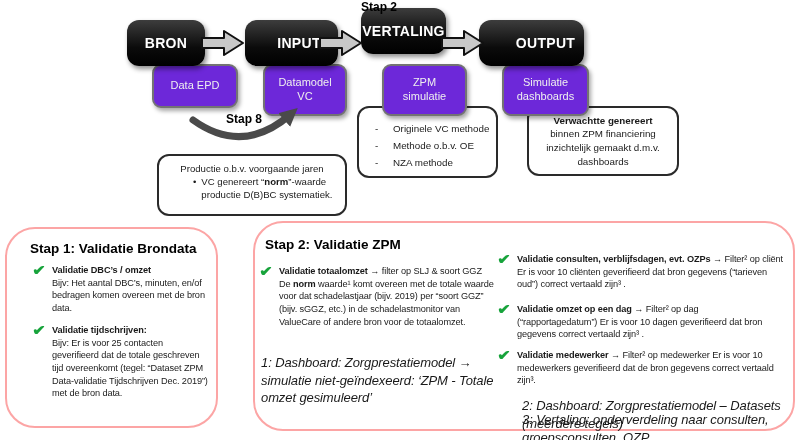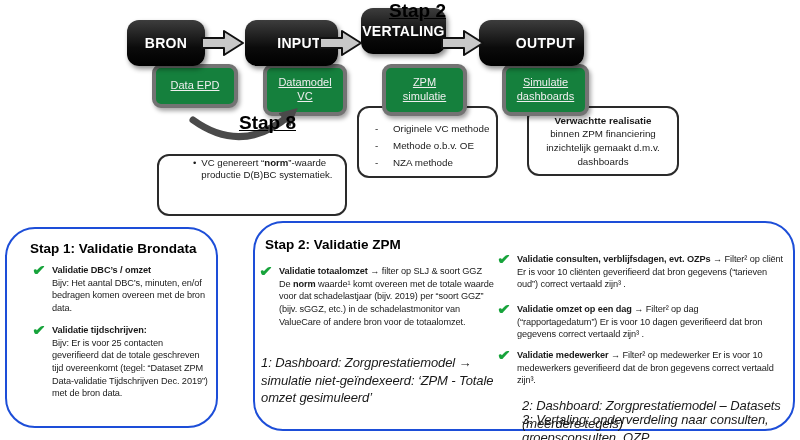--- a/index.html
+++ b/index.html
@@ -5,53 +5,54 @@
   html,body{margin:0;padding:0;background:#fff;}
   #canvas{position:relative;width:800px;height:440px;background:#fff;overflow:hidden;
           font-family:"Liberation Sans",sans-serif;color:#1a1a1a;}
 
   
   .stage{position:absolute;height:46px;border-radius:12px;z-index:3;
          background:linear-gradient(180deg,#3d3d3d 0%,#0b0b0b 60%,#000 100%);
          color:#fff;font-weight:bold;font-size:14px;letter-spacing:.3px;
          display:flex;align-items:center;justify-content:center;
          box-shadow:2px 3px 5px rgba(0,0,0,.45);text-align:right;}
-  .sub{position:absolute;border-radius:9px;z-index:2;background:#15803d;border:4px solid #737373;
+  .sub{position:absolute;border-radius:9px;z-index:2;background:#6d28d9;border:2px solid #737373;
        color:#efefef;font-size:11px;line-height:1.25;text-align:center;
        display:flex;align-items:center;justify-content:center;
-       box-shadow:2px 3px 4px rgba(0,0,0,.35);padding:0 6px;box-sizing:border-box;text-decoration:underline;}
+       box-shadow:2px 3px 4px rgba(0,0,0,.35);padding:0 6px;box-sizing:border-box;}
   .flowarrow{position:absolute;z-index:4;}
-  .steplabel{position:absolute;z-index:5;font-weight:bold;font-size:19px;text-align:right;color:#000;text-decoration:underline;}
+  .steplabel{position:absolute;z-index:5;font-weight:bold;font-size:12px;text-align:left;color:#000;}
 
   
   .wbox{position:absolute;z-index:1;background:#fff;border:2px solid #2a2a2a;border-radius:12px;
         font-size:9.6px;line-height:1.3;box-sizing:border-box;}
   .wbox .centerline{text-align:center;margin-top:7px;}
   .bulletrow{display:flex;margin:1px 8px 0 34px;}
   .bulletrow .bullet{margin-right:5px;}
   .mrow{display:flex;margin:0 0 2px 16px;font-size:9.8px;line-height:1.55;}
   .mrow .dash{width:18px;}
   .notecenter{display:flex;align-items:center;justify-content:center;height:100%;
               text-align:center;font-size:9.8px;line-height:1.4;padding:0 12px;box-sizing:border-box;}
 
   
-  .panel{position:absolute;z-index:1;background:#fff;border:2px solid #1d4ed8;border-radius:30px;box-sizing:border-box;}
+  .panel{position:absolute;z-index:1;background:#fff;border:2px solid #fca5a5;border-radius:30px;box-sizing:border-box;}
   .ptitle{position:absolute;font-weight:bold;font-size:13.5px;color:#000;}
   .vitem{position:absolute;font-size:9.2px;line-height:1.38;letter-spacing:-.1px;}
   .vitem b{font-weight:bold;}
   .check{position:absolute;left:-19px;top:-3px;color:#17a33b;font-size:14px;font-weight:bold;
          transform:scaleX(1.15);}
   .foot{position:absolute;font-style:italic;font-size:13px;line-height:1.35;letter-spacing:-.1px;}
 </style>
 </head>
 <body>
 
 <div id="canvas">
 
   <div class="wbox" style="left:157px;top:154px;width:190px;height:62px;">
+    <div class="centerline">Productie o.b.v. voorgaande jaren</div>
     <div class="bulletrow">
       <span class="bullet">•</span>
       <span><span>VC genereert “</span><b>norm</b><span>”-waarde productie D(B)BC systematiek.</span></span>
     </div>
   </div>
 
   <div class="wbox" style="left:357px;top:106px;width:141px;height:72px;padding-top:13px;">
     <div class="mrow">
       <span class="dash">-</span>
       <span>Originele VC methode</span>
@@ -61,21 +62,21 @@
       <span>Methode o.b.v. OE</span>
     </div>
     <div class="mrow">
       <span class="dash">-</span>
       <span>NZA methode</span>
     </div>
   </div>
 
   <div class="wbox" style="left:527px;top:106px;width:152px;height:70px;">
     <div class="notecenter">
-        <span><b>Verwachtte realisatie</b><span> binnen ZPM financiering inzichtelijk gemaakt d.m.v. dashboards</span></span>
+        <span><b>Verwachtte genereert</b><span> binnen ZPM financiering inzichtelijk gemaakt d.m.v. dashboards</span></span>
       </div>
   </div>
 
   <div class="sub" style="left:152px;top:64px;width:86px;height:44px;">Data EPD</div>
   <div class="sub" style="left:382px;top:64px;width:85px;height:52px;">ZPM simulatie</div>
   <div class="sub" style="left:263px;top:64px;width:84px;height:52px;">Datamodel VC</div>
   <div class="sub" style="left:502px;top:64px;width:87px;height:52px;">Simulatie dashboards</div>
 
   <div class="stage" style="left:127px;width:78px;top:20px;">BRON</div>
   <div class="stage" style="left:245px;width:78px;top:20px;padding-left:15px;">INPUT</div>

